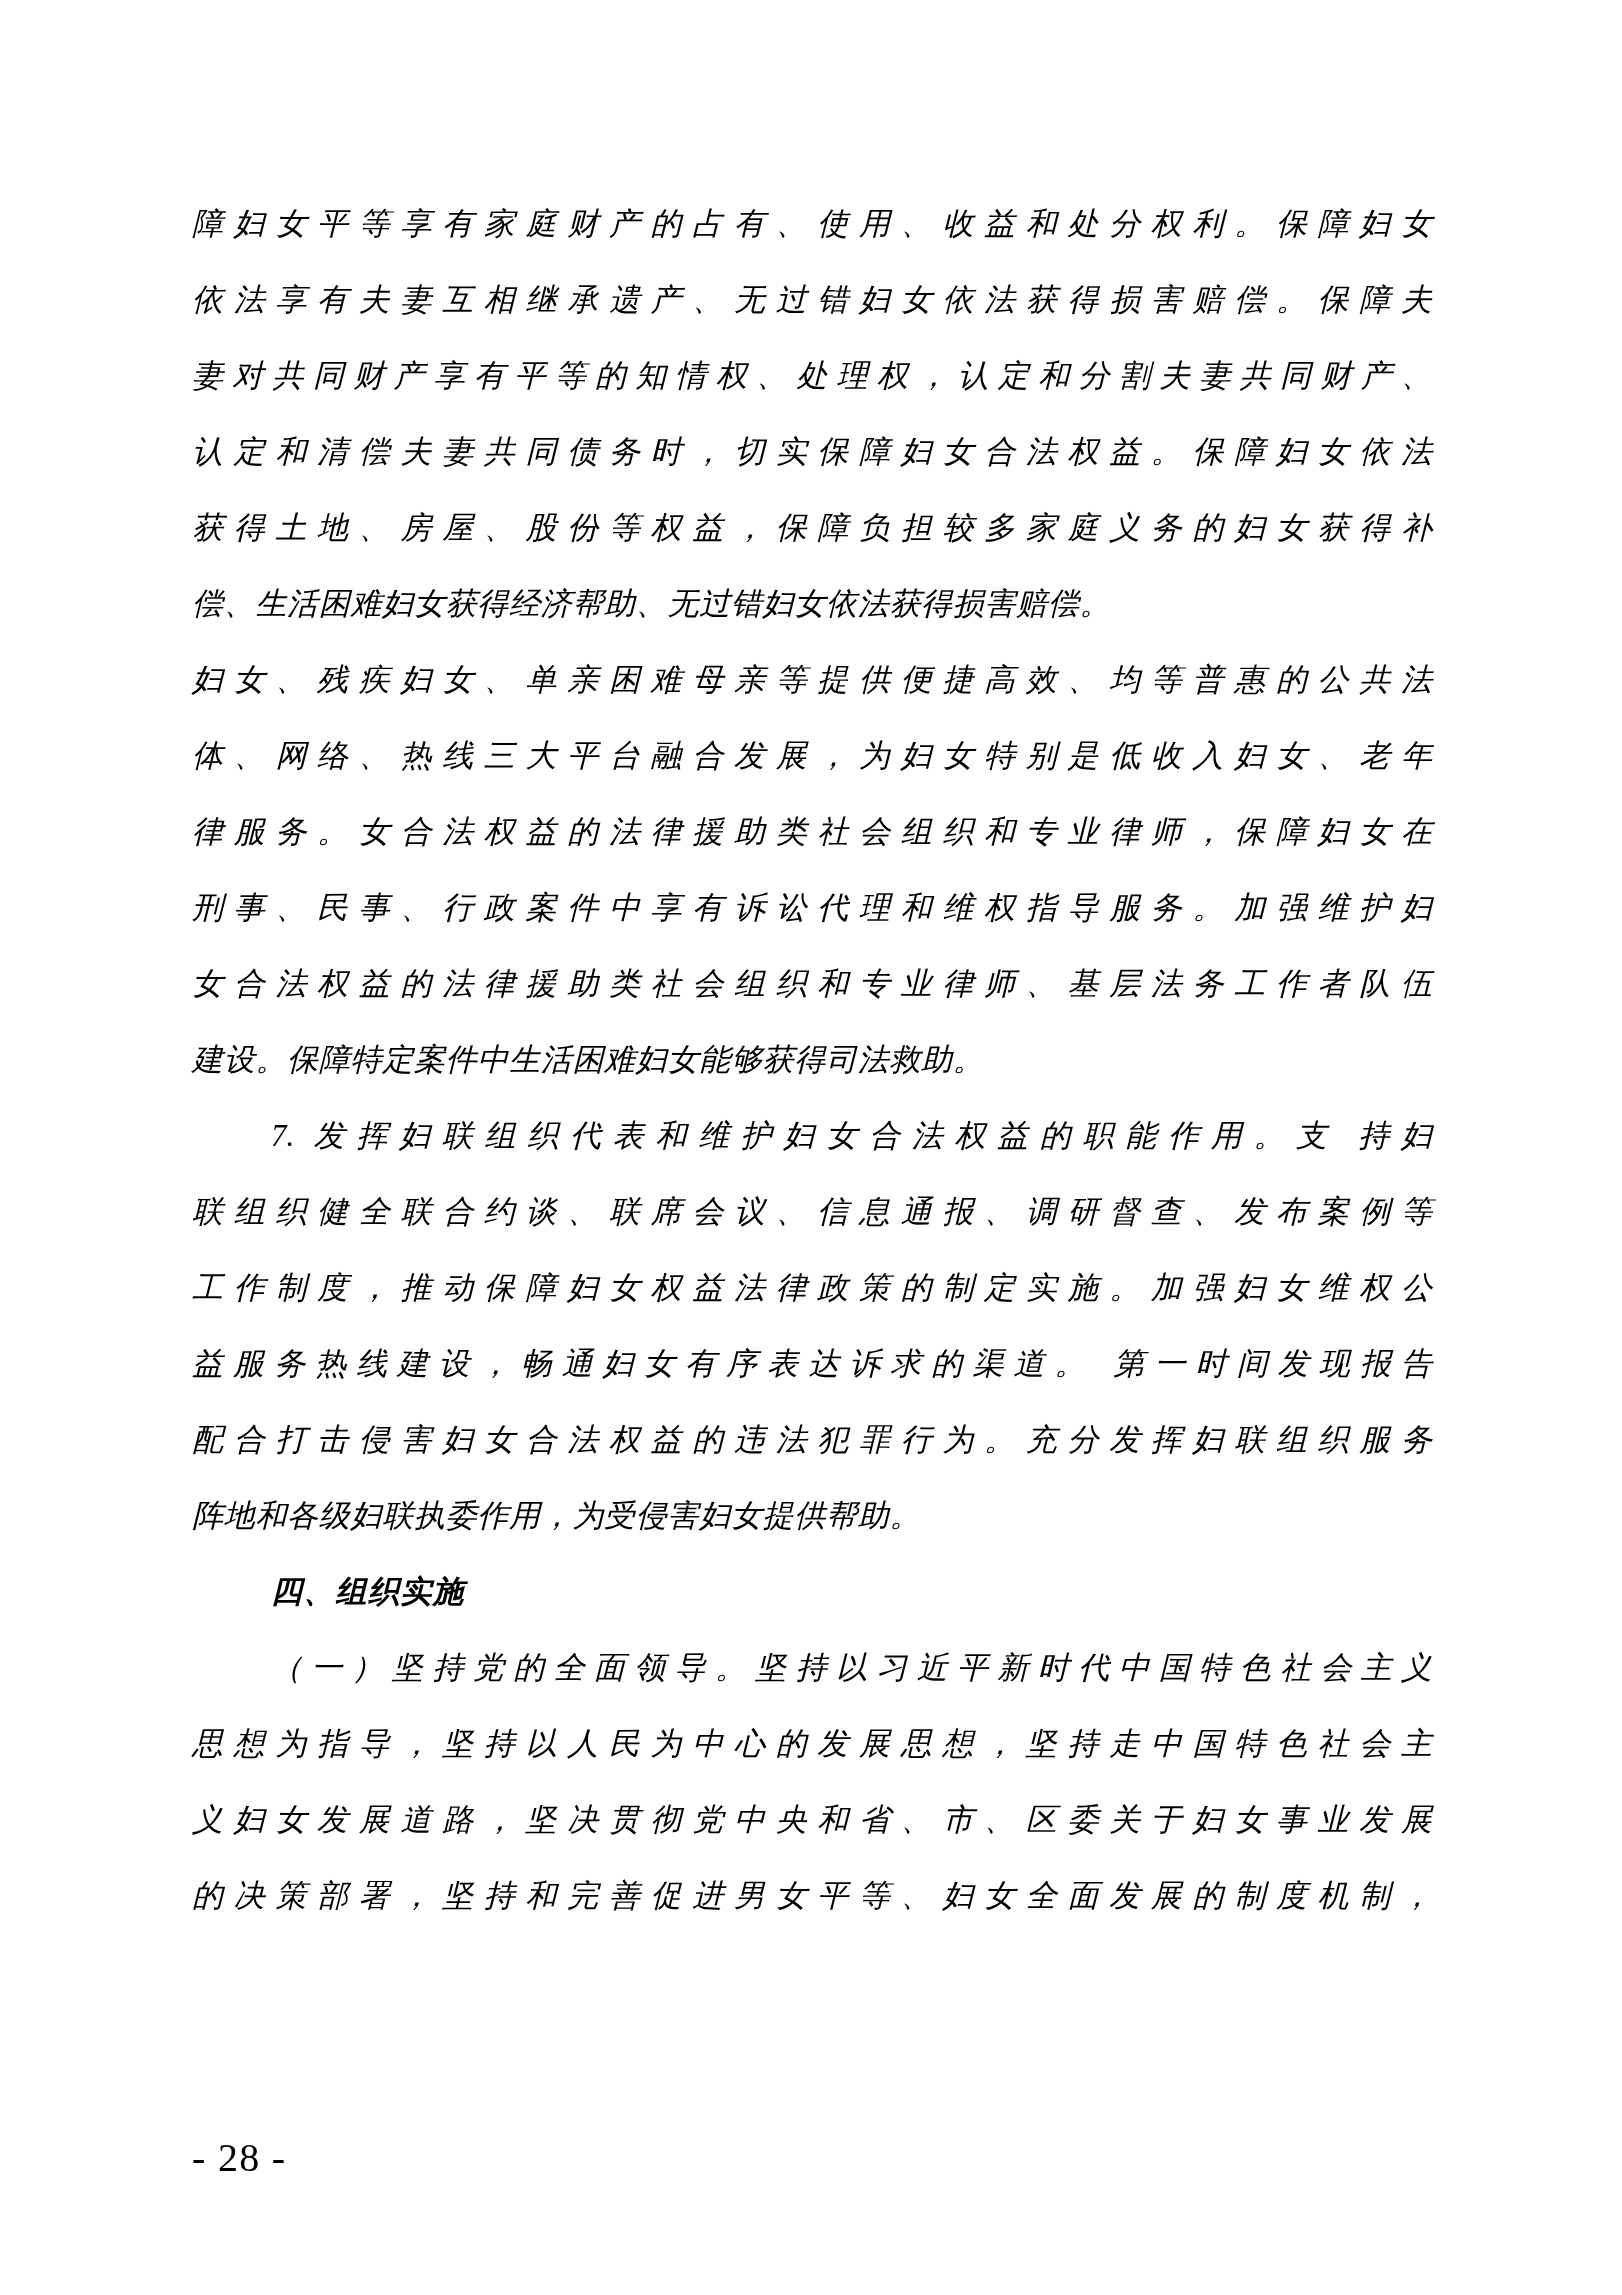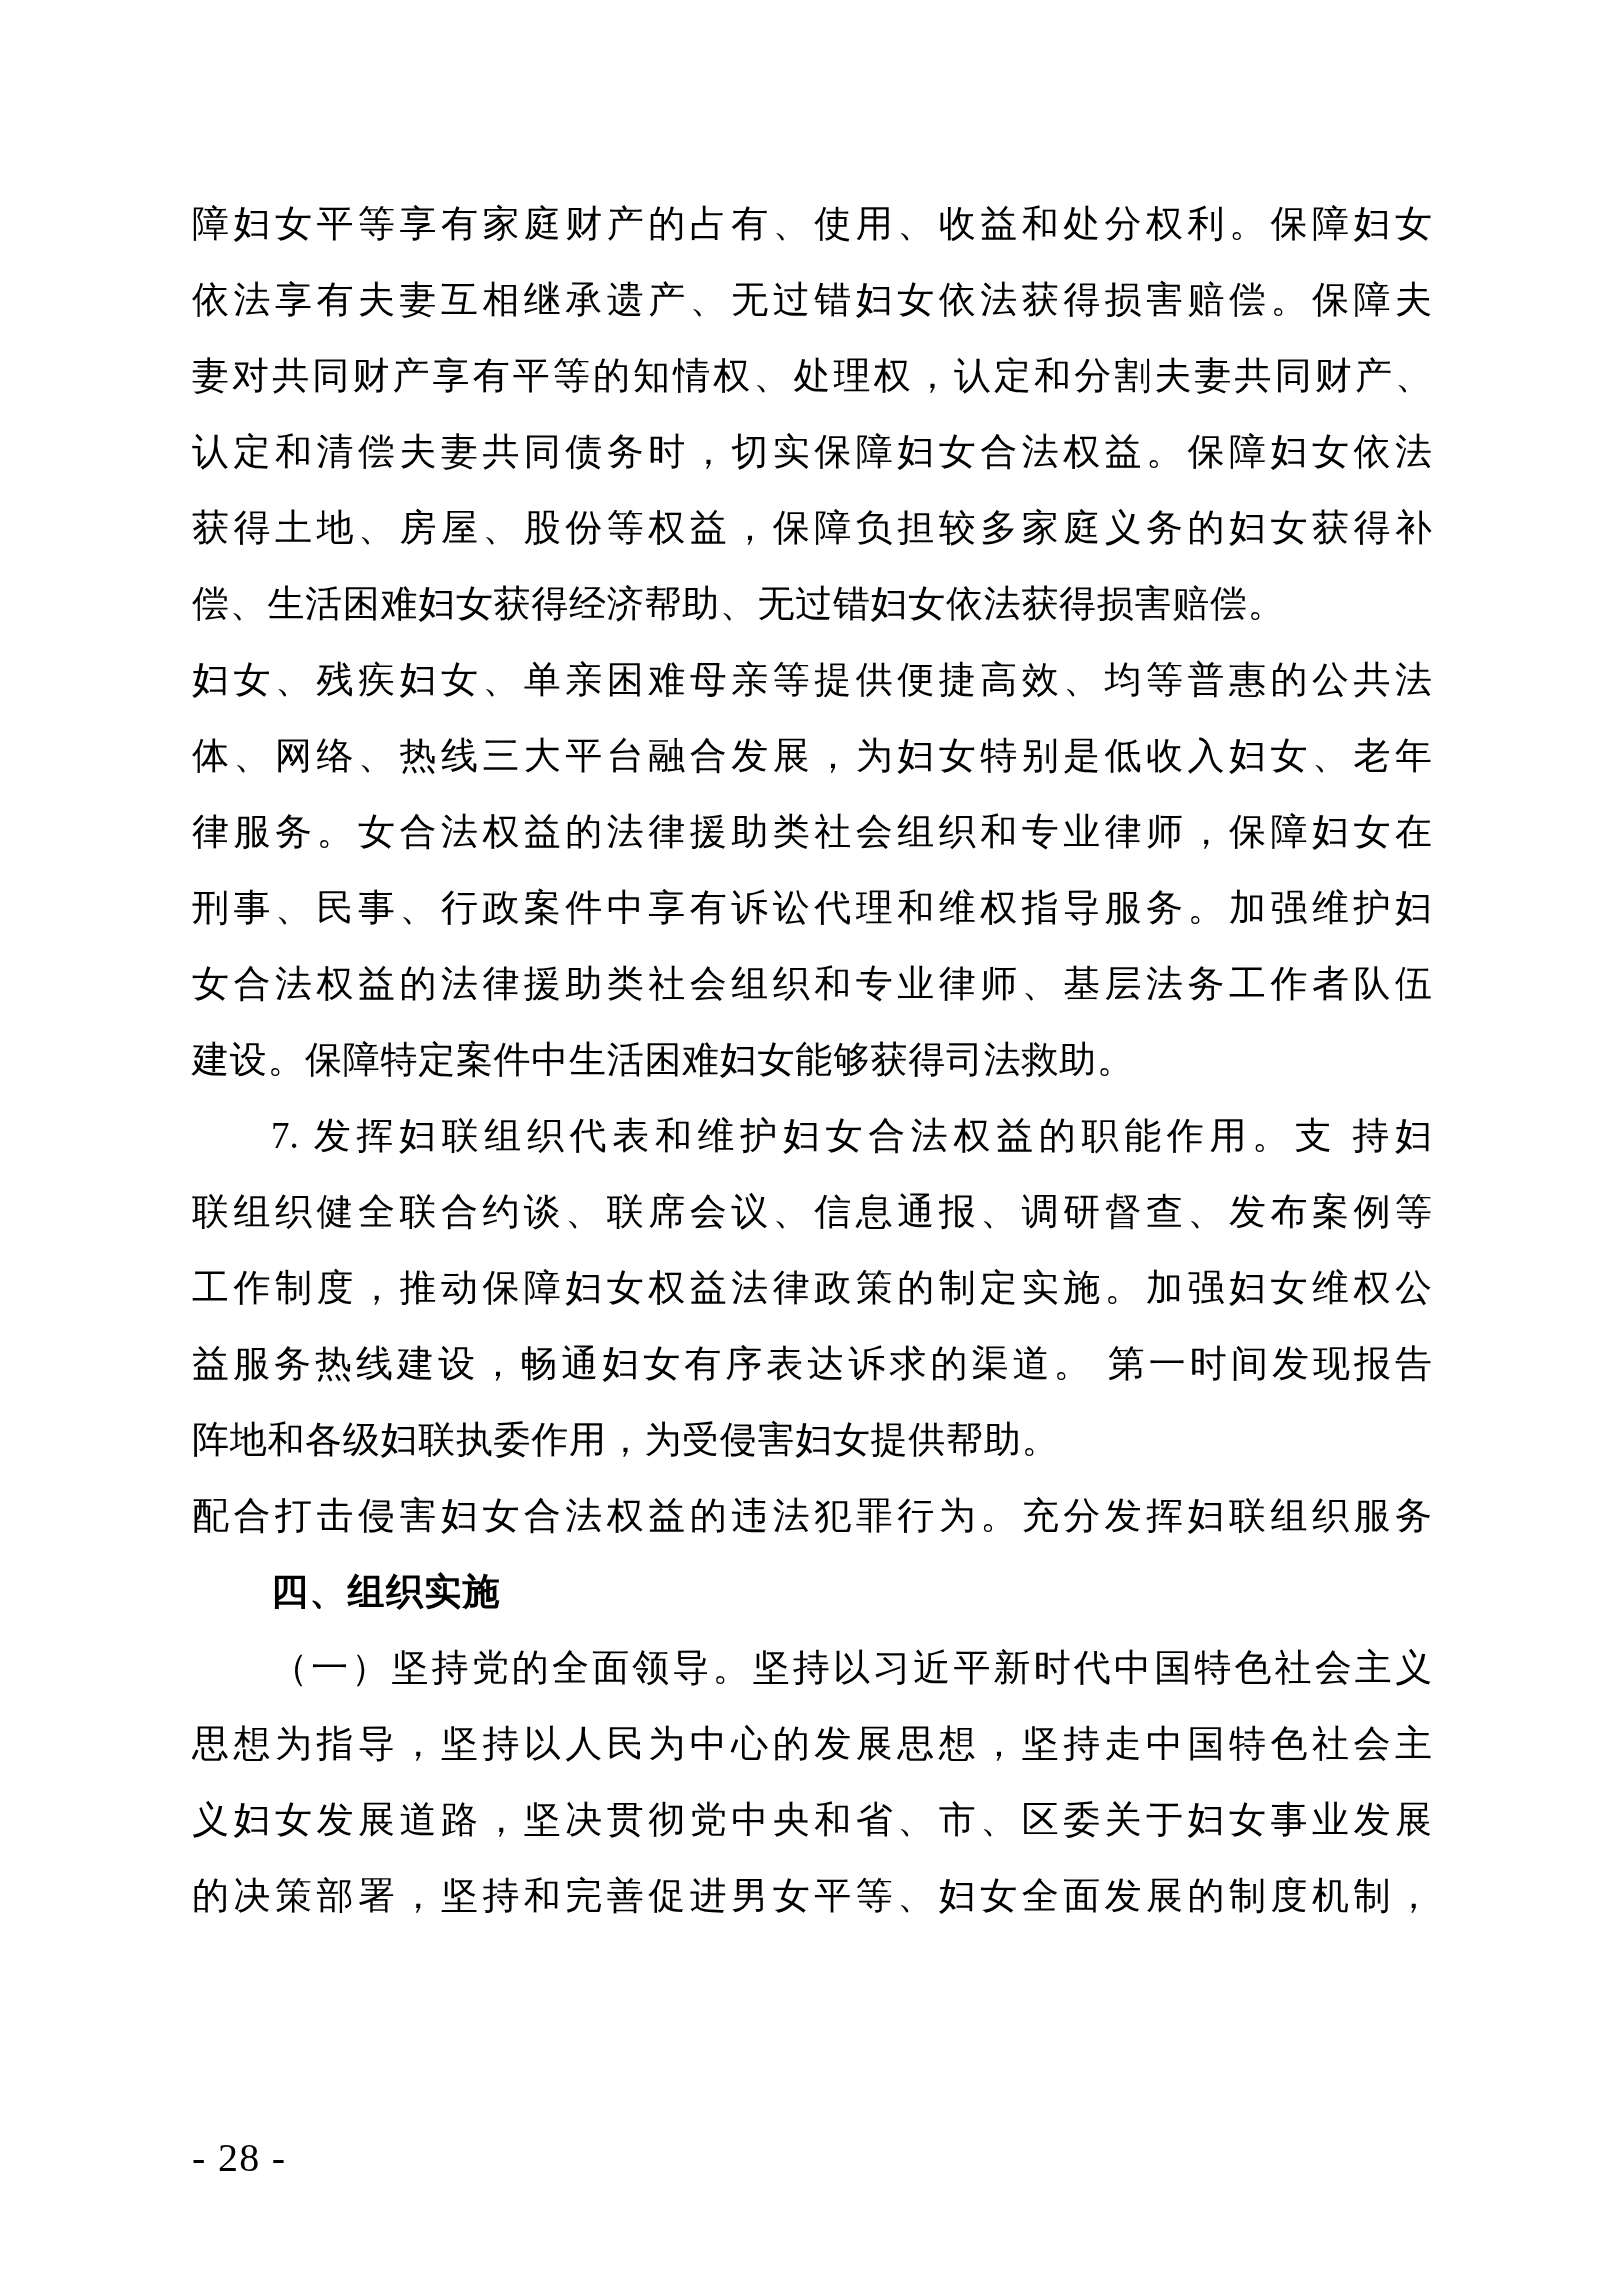--- a/index.html
+++ b/index.html
@@ -17,26 +17,27 @@
     font-family: "Liberation Serif", "DejaVu Serif", serif;
     color: #000000;
   }
   .text-block {
     position: absolute;
     left: 192px;
     top: 186px;
     width: 1240px;
   }
   .line {
-    font-size: 37px;
+    font-size: 31px;
     line-height: 76px;
     height: 76px;
     letter-spacing: 0.7px;
     white-space: pre-wrap;
     text-align: left;
+    font-style: italic;
   }
   .line.fill {
     text-align: justify;
     text-align-last: justify;
     text-justify: inter-ideograph;
     letter-spacing: 0;
   }
   .line.indent {
     text-indent: 79px;
   }
@@ -68,22 +69,22 @@
     <div class="line fill">妇女、残疾妇女、单亲困难母亲等提供便捷高效、均等普惠的公共法</div>
     <div class="line fill">体、网络、热线三大平台融合发展，为妇女特别是低收入妇女、老年</div>
     <div class="line fill">律服务。女合法权益的法律援助类社会组织和专业律师，保障妇女在</div>
     <div class="line fill">刑事、民事、行政案件中享有诉讼代理和维权指导服务。加强维护妇</div>
     <div class="line fill">女合法权益的法律援助类社会组织和专业律师、基层法务工作者队伍</div>
     <div class="line">建设。保障特定案件中生活困难妇女能够获得司法救助。</div>
     <div class="line fill indent">7. 发挥妇联组织代表和维护妇女合法权益的职能作用。支 持妇</div>
     <div class="line fill">联组织健全联合约谈、联席会议、信息通报、调研督查、发布案例等</div>
     <div class="line fill">工作制度，推动保障妇女权益法律政策的制定实施。加强妇女维权公</div>
     <div class="line fill">益服务热线建设，畅通妇女有序表达诉求的渠道。 第一时间发现报告</div>
+    <div class="line fill">配合打击侵害妇女合法权益的违法犯罪行为。充分发挥妇联组织服务</div>
     <div class="line">阵地和各级妇联执委作用，为受侵害妇女提供帮助。</div>
-    <div class="line fill">配合打击侵害妇女合法权益的违法犯罪行为。充分发挥妇联组织服务</div>
     <div class="line heading indent">四、组织实施</div>
     <div class="line fill indent">（一）坚持党的全面领导。坚持以习近平新时代中国特色社会主义</div>
     <div class="line fill">思想为指导，坚持以人民为中心的发展思想，坚持走中国特色社会主</div>
     <div class="line fill">义妇女发展道路，坚决贯彻党中央和省、市、区委关于妇女事业发展</div>
     <div class="line fill">的决策部署，坚持和完善促进男女平等、妇女全面发展的制度机制，</div>
   </div>
   <div class="page-number">- 28 -</div>
 </div>
 
 

